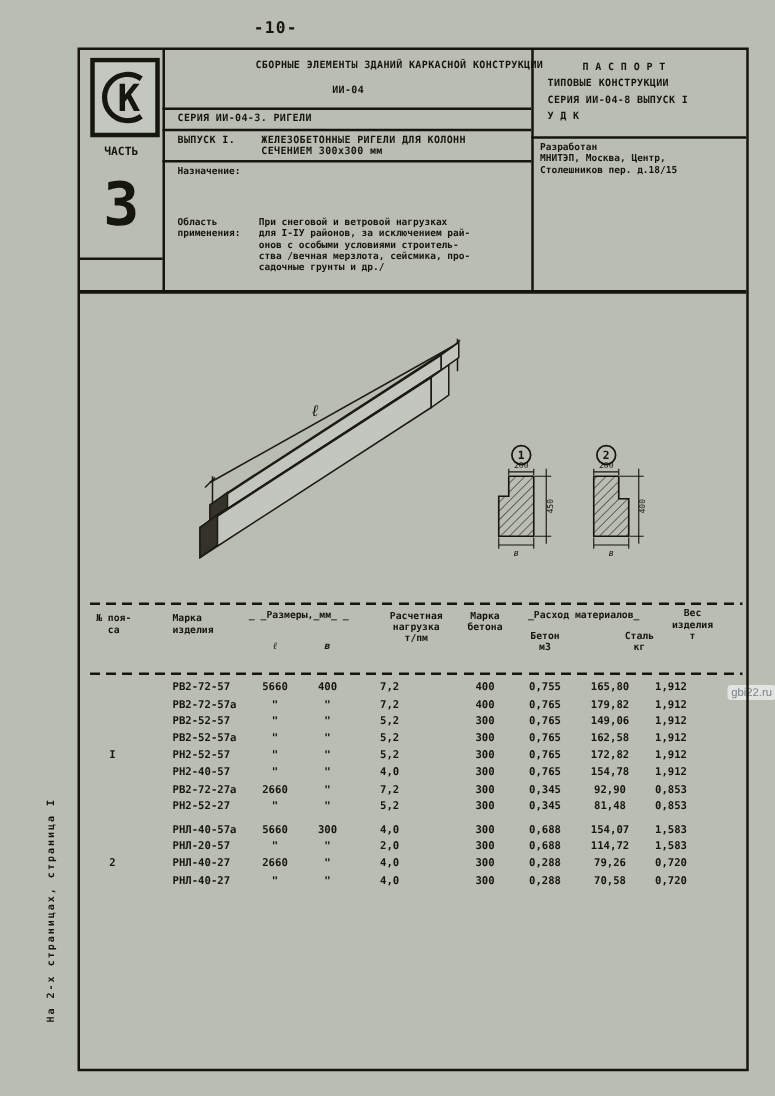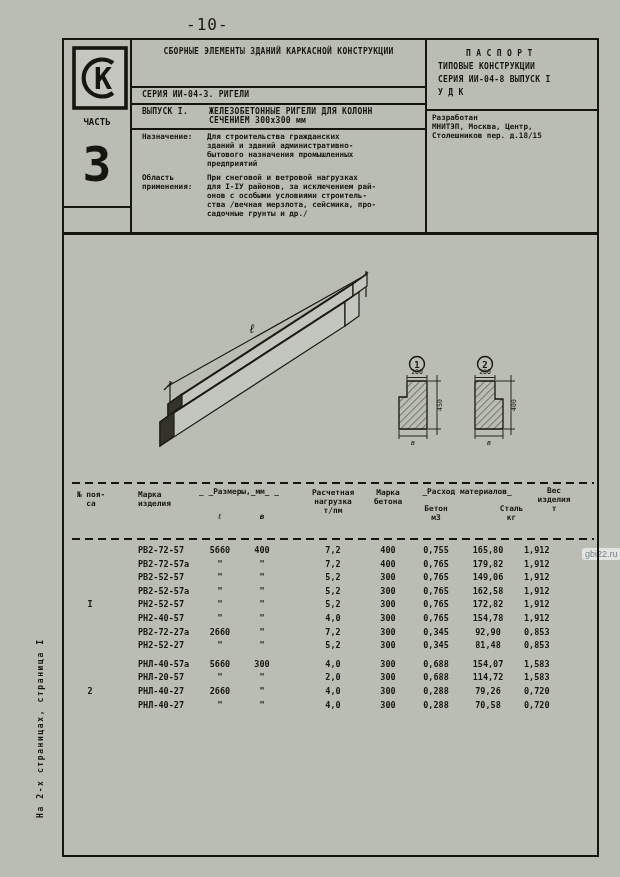--- a/index.html
+++ b/index.html
@@ -4,21 +4,21 @@
 <style>
   html,body{margin:0;padding:0;}
   body{
     width:620px;height:877px;position:relative;overflow:hidden;
     background:#b9bdb4;
     font-family:"DejaVu Sans Mono", monospace;
     color:#17160e;
   }
   .abs{position:absolute;}
   
-  .page-num{left:186px;top:15px;font-size:16px;font-weight:400;letter-spacing:1px;}
+  .page-num{left:203px;top:15px;font-size:13px;font-weight:700;letter-spacing:1px;}
   .sidebar-note{
     left:36px;top:818px;transform:rotate(-90deg);transform-origin:0 0;
     font-size:8px;font-weight:700;letter-spacing:1.6px;white-space:nowrap;
   }
   .watermark{
     left:582px;top:548px;font-family:"Liberation Sans",sans-serif;
     font-size:9px;color:#79828a;background:rgba(235,238,236,.8);
     padding:1px 3px;border-radius:3px;
   }
   
@@ -40,21 +40,21 @@
     background:repeating-linear-gradient(90deg,#17160e 0 8px,transparent 8px 13px);}
   .th{position:absolute;font-size:7.8px;font-weight:700;white-space:nowrap;text-align:center;}
   .rows{position:absolute;left:0;top:62px;width:533px;}
   .trow{position:relative;height:13.6px;}
   .tgap{height:5px;}
   .tcell{position:absolute;top:1px;font-size:8.5px;font-weight:700;white-space:nowrap;}
   .c-num{left:6px;width:40px;text-align:center;}
   .c-mark{left:74px;width:95px;text-align:left;}
   .c-l{left:130px;width:52px;text-align:center;}
   .c-b{left:172px;width:52px;text-align:center;}
-  .c-load{left:240px;width:58px;text-align:center;}
+  .c-load{left:240px;width:58px;text-align:left;}
   .c-grade{left:295px;width:58px;text-align:center;}
   .c-m3{left:343px;width:58px;text-align:center;}
   .c-steel{left:393px;width:62px;text-align:center;}
   .c-weight{left:460px;width:60px;text-align:left;}
   svg text{font-family:"DejaVu Sans Mono",monospace;fill:#17160e;}
 </style>
 </head>
 <body>
 
 <div class="abs page-num">-10-</div>
@@ -77,33 +77,28 @@
   <div class="abs logo-box">
     <svg width="56" height="66" viewBox="0 0 56 66">
       <rect x="2" y="2" width="52" height="60" fill="#c3c7bf" stroke="#17160e" stroke-width="3.6"></rect>
       <path d="M41,17 A18.5,18.5 0 1 0 41,47" fill="none" stroke="#17160e" stroke-width="4.2"></path>
       <text x="22" y="43" font-size="30" font-weight="bold">К</text>
     </svg>
   </div>
   <div class="abs part-label">ЧАСТЬ</div>
   <div class="abs part-number">3</div>
 
-  <div class="abs mid t-center hdr-line" style="top:7px;">СБОРНЫЕ ЭЛЕМЕНТЫ ЗДАНИЙ КАРКАСНОЙ КОНСТРУКЦИИ</div>
+  <div class="abs mid t-center hdr-line" style="top:7px;padding-left:41px;">СБОРНЫЕ ЭЛЕМЕНТЫ ЗДАНИЙ КАРКАСНОЙ КОНСТРУКЦИИ</div>
+  <div class="abs mid t-center hdr-line" style="top:27px;">ИИ-04</div>
   <div class="abs hdr-line" style="left:78px;top:50px;">СЕРИЯ ИИ-04-3. РИГЕЛИ</div>
   <div class="abs hdr-line" style="left:78px;top:67px;">ВЫПУСК I.</div>
   <div class="abs hdr-line" style="left:145px;top:67px;">ЖЕЛЕЗОБЕТОННЫЕ РИГЕЛИ ДЛЯ КОЛОНН</div>
   <div class="abs hdr-line" style="left:145px;top:76px;">СЕЧЕНИЕМ 300х300 мм</div>
 
   <div class="abs small" style="left:78px;top:92px;">Назначение:</div>
-  <div class="abs" style="left:143px;top:92px;">
-    <div class="small">Для строительства гражданских</div>
-    <div class="small">зданий и зданий административно-</div>
-    <div class="small">бытового назначения промышленных</div>
-    <div class="small">предприятий</div>
-  </div>
 
   <div class="abs small" style="left:78px;top:133px;">Область</div>
   <div class="abs small" style="left:78px;top:142px;">применения:</div>
   <div class="abs" style="left:143px;top:133px;">
     <div class="small">При снеговой и ветровой нагрузках</div>
     <div class="small">для I-IУ районов, за исключением рай-</div>
     <div class="small">онов с особыми условиями строитель-</div>
     <div class="small">ства /вечная мерзлота, сейсмика, про-</div>
     <div class="small">садочные грунты и др./</div>
   </div>

